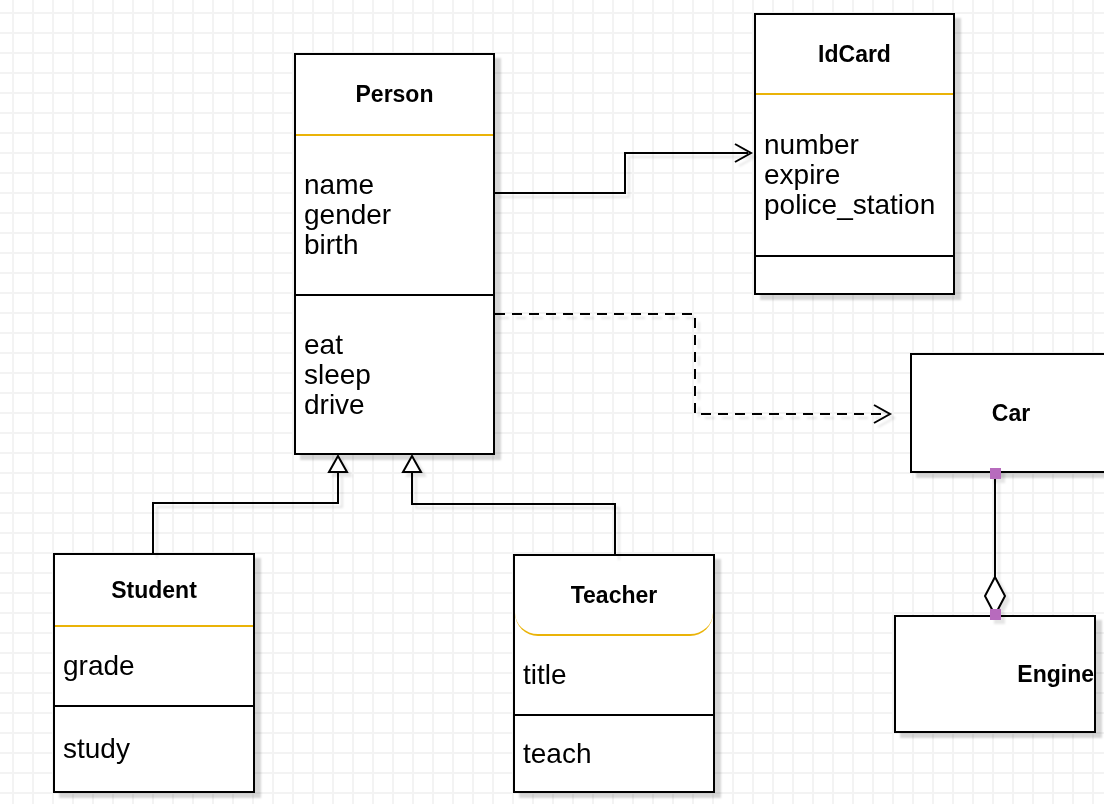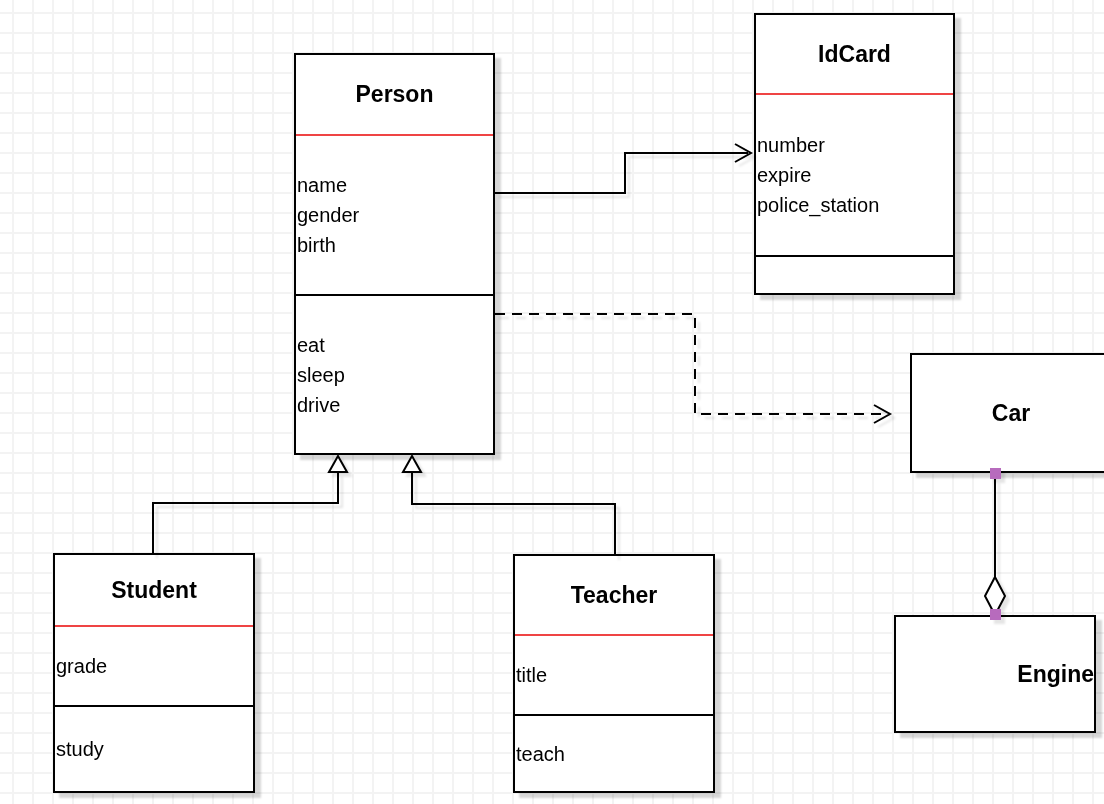--- a/index.html
+++ b/index.html
@@ -17,26 +17,26 @@
     background-position:-8px -8px;
   }
   .uml{
     position:absolute;background:#fff;border:2px solid #000;
     box-sizing:border-box;display:flex;flex-direction:column;
     box-shadow:6px 5px 2px rgba(0,0,0,0.16);
   }
   .ct{
     flex:0 0 auto;display:flex;align-items:center;justify-content:center;
     font-weight:bold;font-size:23px;color:#000;
-    border-bottom:2px solid #ef4444;box-sizing:border-box;
+    border-bottom:2px solid #eab308;box-sizing:border-box;
   }
   .ct.only{border-bottom:none;flex:1 1 auto;}
   .cmp{
     flex:0 0 auto;display:flex;flex-direction:column;justify-content:center;
-    padding-left:1px;font-size:20px;line-height:30px;color:#000;
+    padding-left:8px;font-size:28px;line-height:30px;color:#000;
     box-sizing:border-box;
   }
   .attrs{border-bottom:2px solid #000;}
   .methods{flex:1 1 auto;}
 
   #person{left:294px;top:53px;width:201px;height:402px;}
   #person .ct{height:81px;}
   #person .attrs{height:160px;}
 
   #idcard{left:754px;top:13px;width:201px;height:282px;}
@@ -44,21 +44,21 @@
   #idcard .attrs{height:162px;}
 
   #car{left:894px;top:353px;width:202px;height:120px;margin-left:16px;}
   #engine{left:894px;top:615px;width:202px;height:118px;align-items:flex-end;}
 
   #student{left:53px;top:553px;width:202px;height:240px;}
   #student .ct{height:72px;}
   #student .attrs{height:80px;}
 
   #teacher{left:513px;top:554px;width:202px;height:239px;}
-  #teacher .ct{height:80px;}
+  #teacher .ct{height:80px;border-radius:23px;}
   #teacher .attrs{height:80px;}
 
   #wires{
     position:absolute;left:0;top:0;z-index:5;pointer-events:none;
     filter:drop-shadow(4px 4px 1px rgba(0,0,0,0.10));
   }
   .ln{fill:none;stroke:#000;stroke-width:2;}
   .dash{stroke-dasharray:10 7;}
   .tri{fill:#fff;stroke:#000;stroke-width:2;}
 </style>

